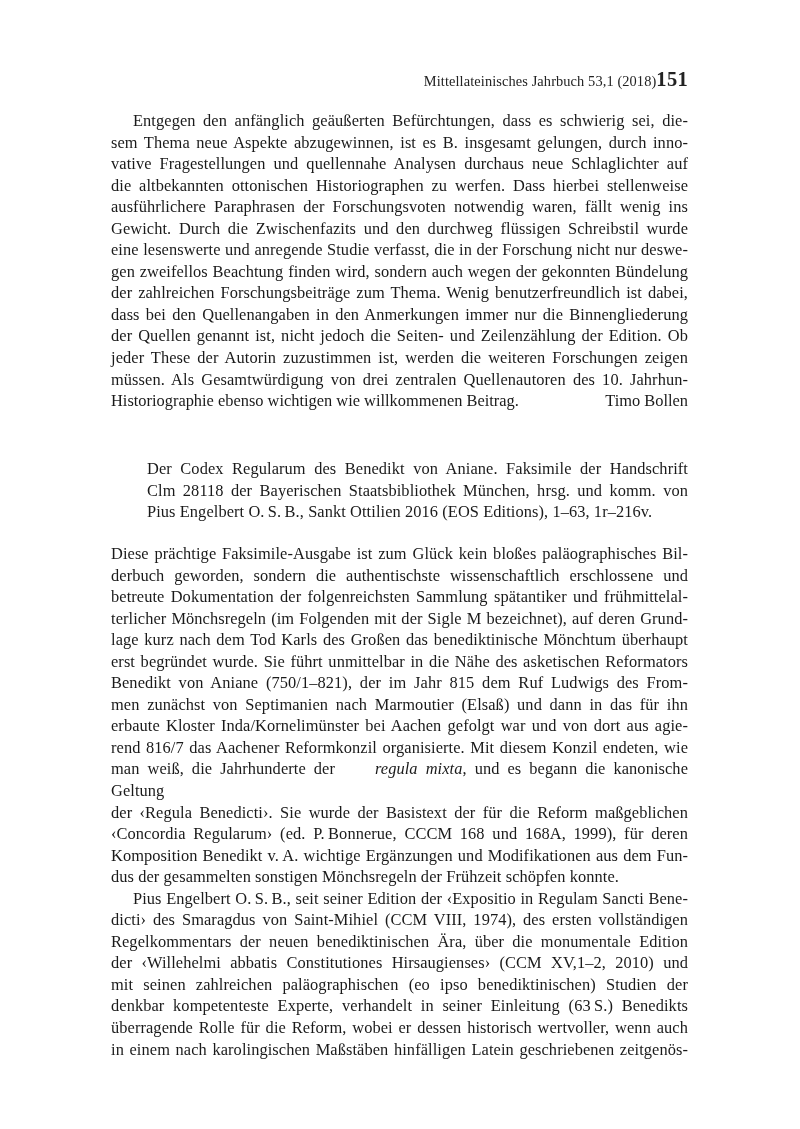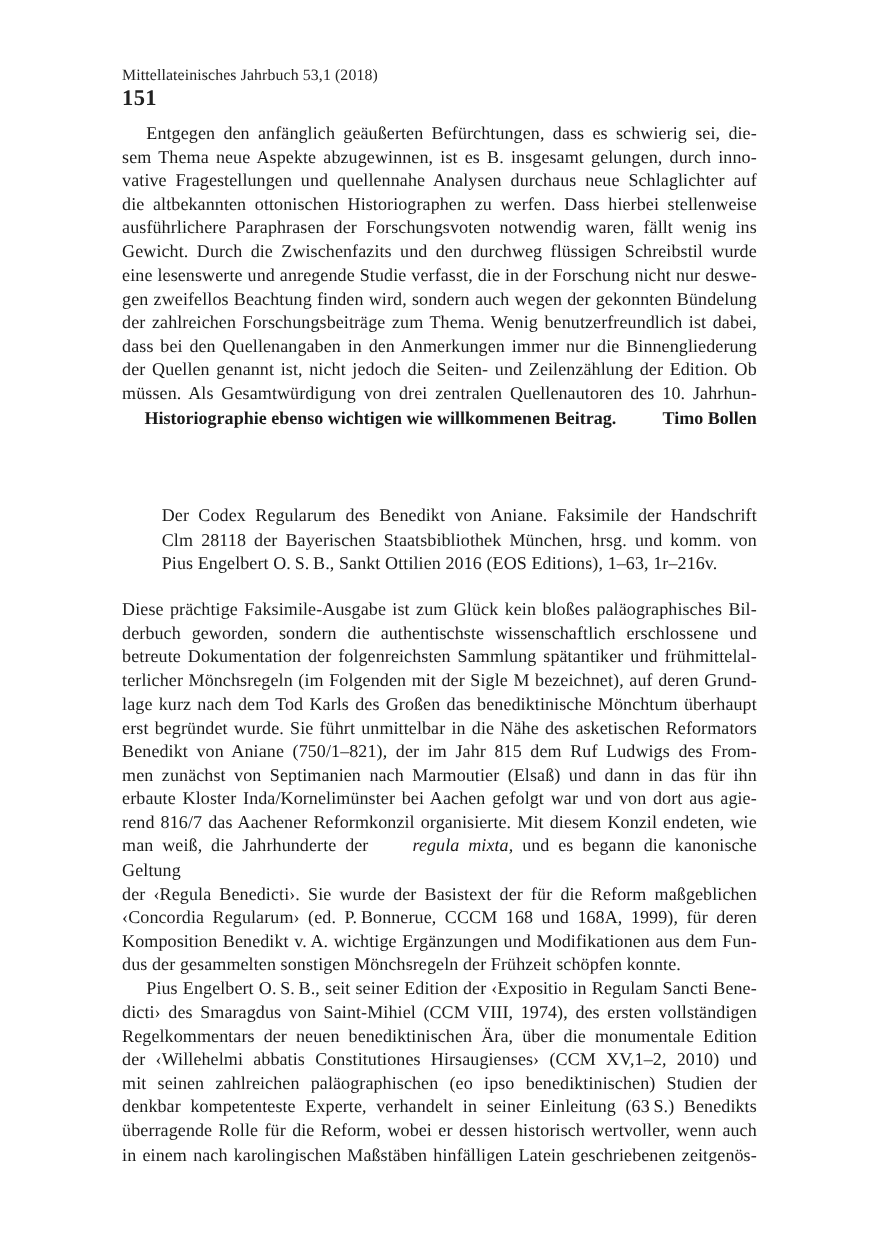--- a/index.html
+++ b/index.html
@@ -28,22 +28,21 @@
 
   
   .running-head {
     position: absolute;
     left: 111px;
     top: 68px;
     width: 577px;
     height: 26px;
     display: flex;
     align-items: baseline;
-    justify-content: center;
-    flex-direction: column;
+    justify-content: flex-end;
   }
   .running-head-title {
     font-size: 14.4px;
     letter-spacing: 0.1px;
     color: #222222;
     white-space: nowrap;
   }
   .running-head-folio {
     font-size: 20.5px;
     color: #222222;
@@ -55,25 +54,24 @@
   .text-column {
     position: absolute;
     left: 111px;
     top: 110px;
     width: 577px;
   }
 
   
   .signature-line {
     display: flex;
-    justify-content: flex-end;
+    justify-content: space-between;
     align-items: baseline;
     font-size: 16.4px;
     line-height: 21.55px;
-    font-weight: bold;
   }
   .signature-line .tail {
     white-space: nowrap;
   }
   .signature-line .reviewer {
     white-space: nowrap;
     margin-left: 42px;
   }
 
   
@@ -138,20 +136,21 @@
     <span class="jline">sem Thema neue Aspekte abzugewinnen, ist es B. insgesamt gelungen, durch inno-</span>
     <span class="jline">vative Fragestellungen und quellennahe Analysen durchaus neue Schlaglichter auf</span>
     <span class="jline">die altbekannten ottonischen Historiographen zu werfen. Dass hierbei stellenweise</span>
     <span class="jline">ausführlichere Paraphrasen der Forschungsvoten notwendig waren, fällt wenig ins</span>
     <span class="jline">Gewicht. Durch die Zwischenfazits und den durchweg flüssigen Schreibstil wurde</span>
     <span class="jline">eine lesenswerte und anregende Studie verfasst, die in der Forschung nicht nur deswe-</span>
     <span class="jline">gen zweifellos Beachtung finden wird, sondern auch wegen der gekonnten Bündelung</span>
     <span class="jline">der zahlreichen Forschungsbeiträge zum Thema. Wenig benutzerfreundlich ist dabei,</span>
     <span class="jline">dass bei den Quellenangaben in den Anmerkungen immer nur die Binnengliederung</span>
     <span class="jline">der Quellen genannt ist, nicht jedoch die Seiten- und Zeilenzählung der Edition. Ob</span>
+    <span class="jline">jeder These der Autorin zuzustimmen ist, werden die weiteren Forschungen zeigen</span>
     <span class="jline">müssen. Als Gesamtwürdigung von drei zentralen Quellenautoren des 10. Jahrhun-</span>
 
     <div class="signature-line">
       <span class="tail">Historiographie ebenso wichtigen wie willkommenen Beitrag.</span>
       <span class="reviewer">Timo Bollen</span>
     </div>
   </div>
 
   <div class="citation-block">
     <span class="jline">Der Codex Regularum des Benedikt von Aniane. Faksimile der Handschrift</span>

